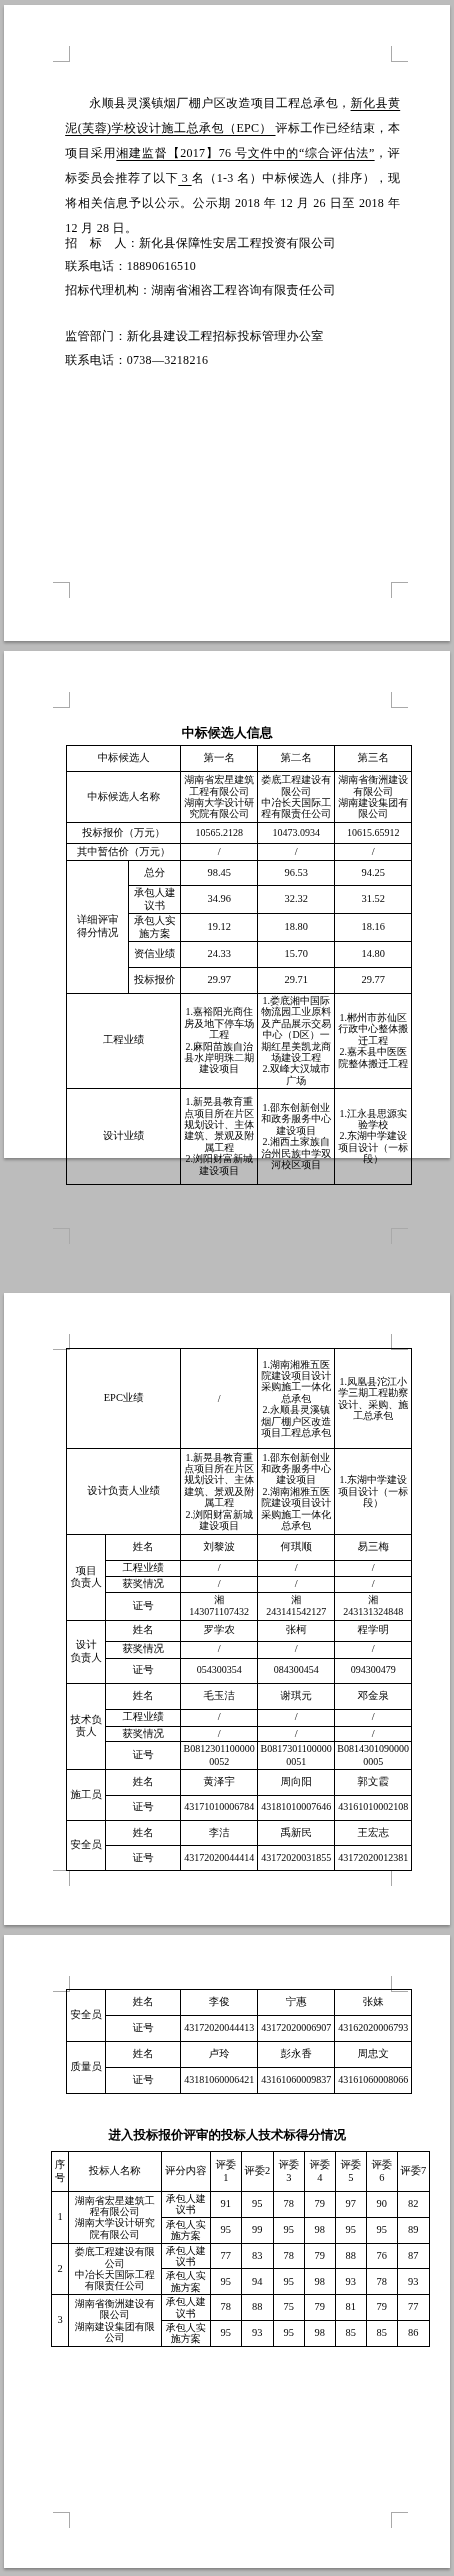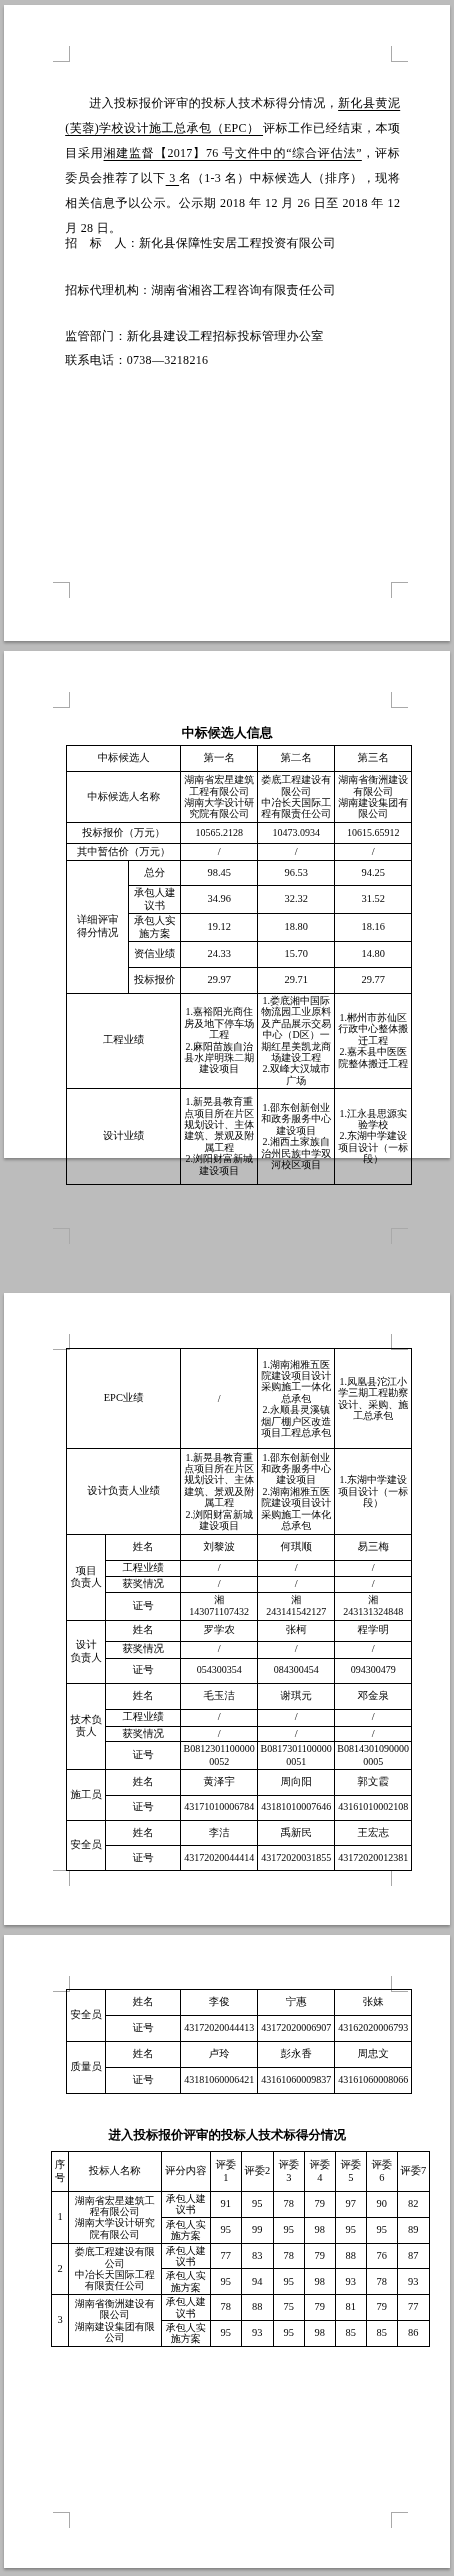--- a/index.html
+++ b/index.html
@@ -31,23 +31,24 @@
 <body>
 
 <div id="canvas">
 
   <div class="page" style="top:5.2px; height:636px;">
     <div class="mark tl"></div>
     <div class="mark tr"></div>
     <div class="mark bl"></div>
     <div class="mark br"></div>
 
-    <div class="para"><span>进入投标报价评审的投标人技术标得分情况，</span><span class="ul">新化县黄泥(芙蓉)学校设计施工总承包（EPC）  </span><span>评标工作已经结束，本项目采用</span><span class="ul">湘建监督【2017】76 号文件中的“综合评估法”</span><span>，评标委员会推荐了以下</span><span class="ul"> 3 </span><span>名（1-3 名）中标候选人（排序），现将相关信息予以公示。公示期 2018 年 12 月 26 日至 2018 年 12 月 28 日。</span></div>
+    <div class="para"><span>永顺县灵溪镇烟厂棚户区改造项目工程总承包，</span><span class="ul">新化县黄泥(芙蓉)学校设计施工总承包（EPC）  </span><span>评标工作已经结束，本项目采用</span><span class="ul">湘建监督【2017】76 号文件中的“综合评估法”</span><span>，评标委员会推荐了以下</span><span class="ul"> 3 </span><span>名（1-3 名）中标候选人（排序），现将相关信息予以公示。公示期 2018 年 12 月 26 日至 2018 年 12 月 28 日。</span></div>
 
     <div class="infoline" style="top:230px;">招　标　人：新化县保障性安居工程投资有限公司</div>
+    <div class="infoline" style="top:253px;">联系电话：18890616510</div>
     <div class="infoline" style="top:277px;">招标代理机构：湖南省湘咨工程咨询有限责任公司</div>
     <div class="infoline" style="top:323px;">监管部门：新化县建设工程招标投标管理办公室</div>
     <div class="infoline" style="top:347px;">联系电话：0738—3218216</div>
   </div>
 
   <div class="page" style="top:651px; height:507px;">
     <div class="mark tl"></div>
     <div class="mark tr"></div>
     <div class="mark bl"></div>
     <div class="mark br"></div>

